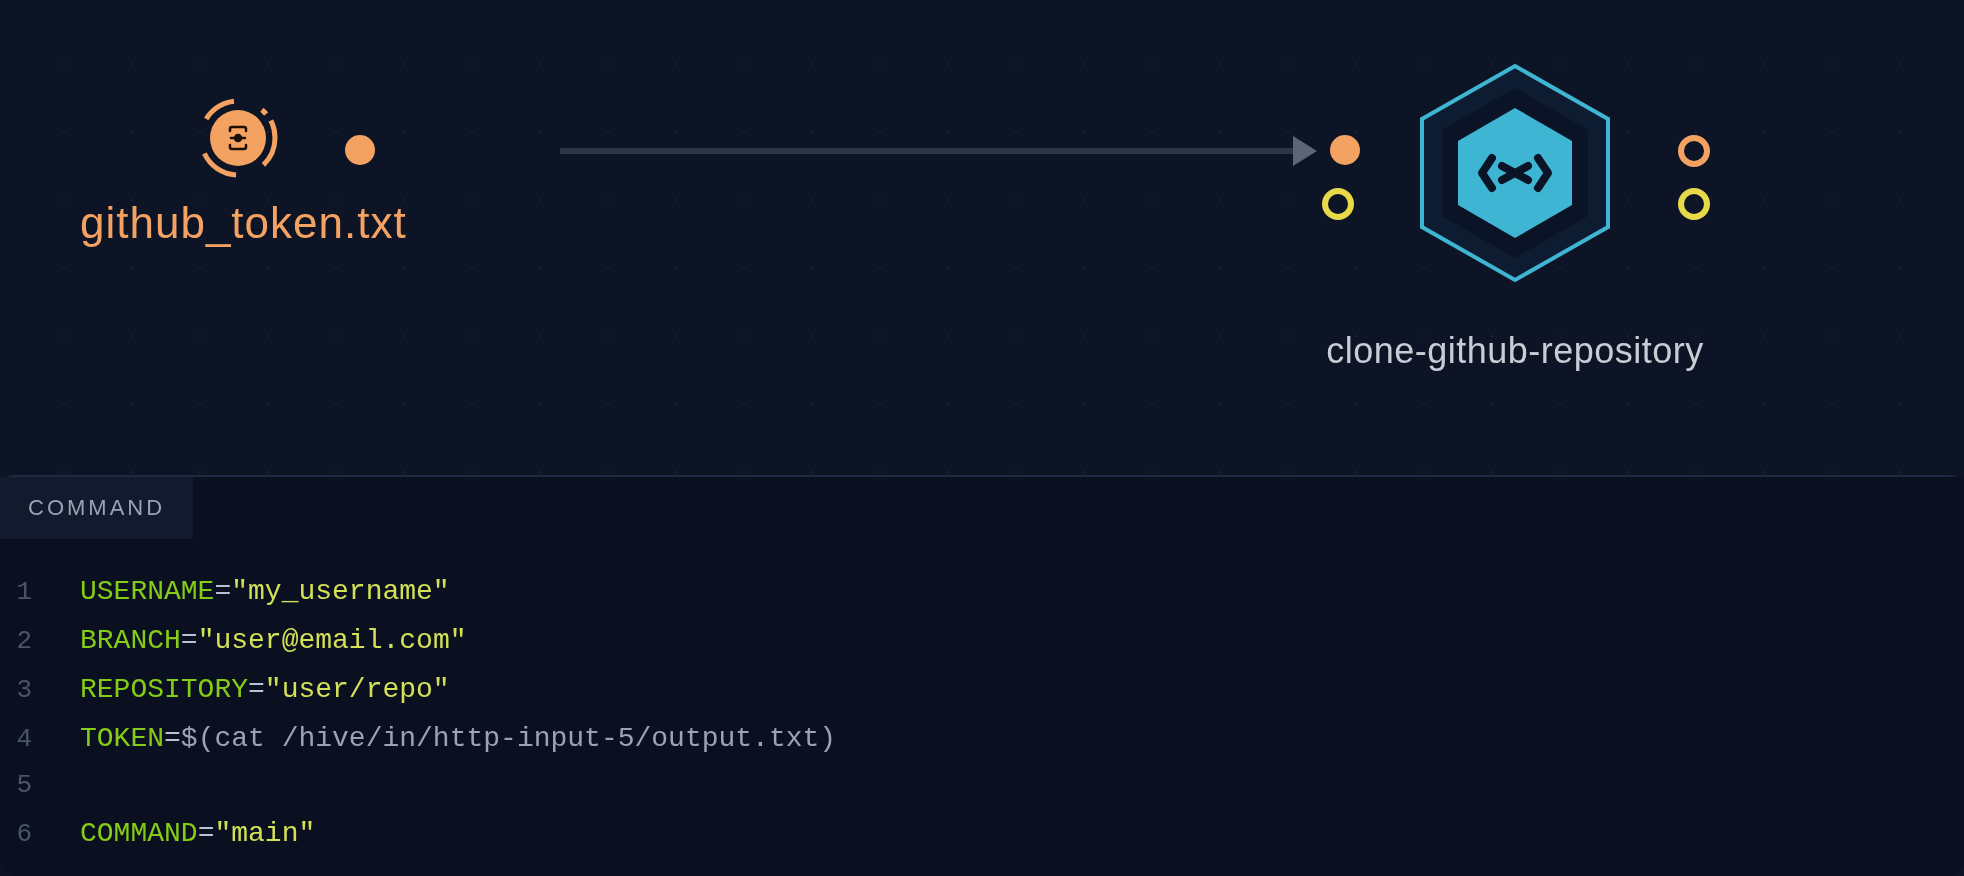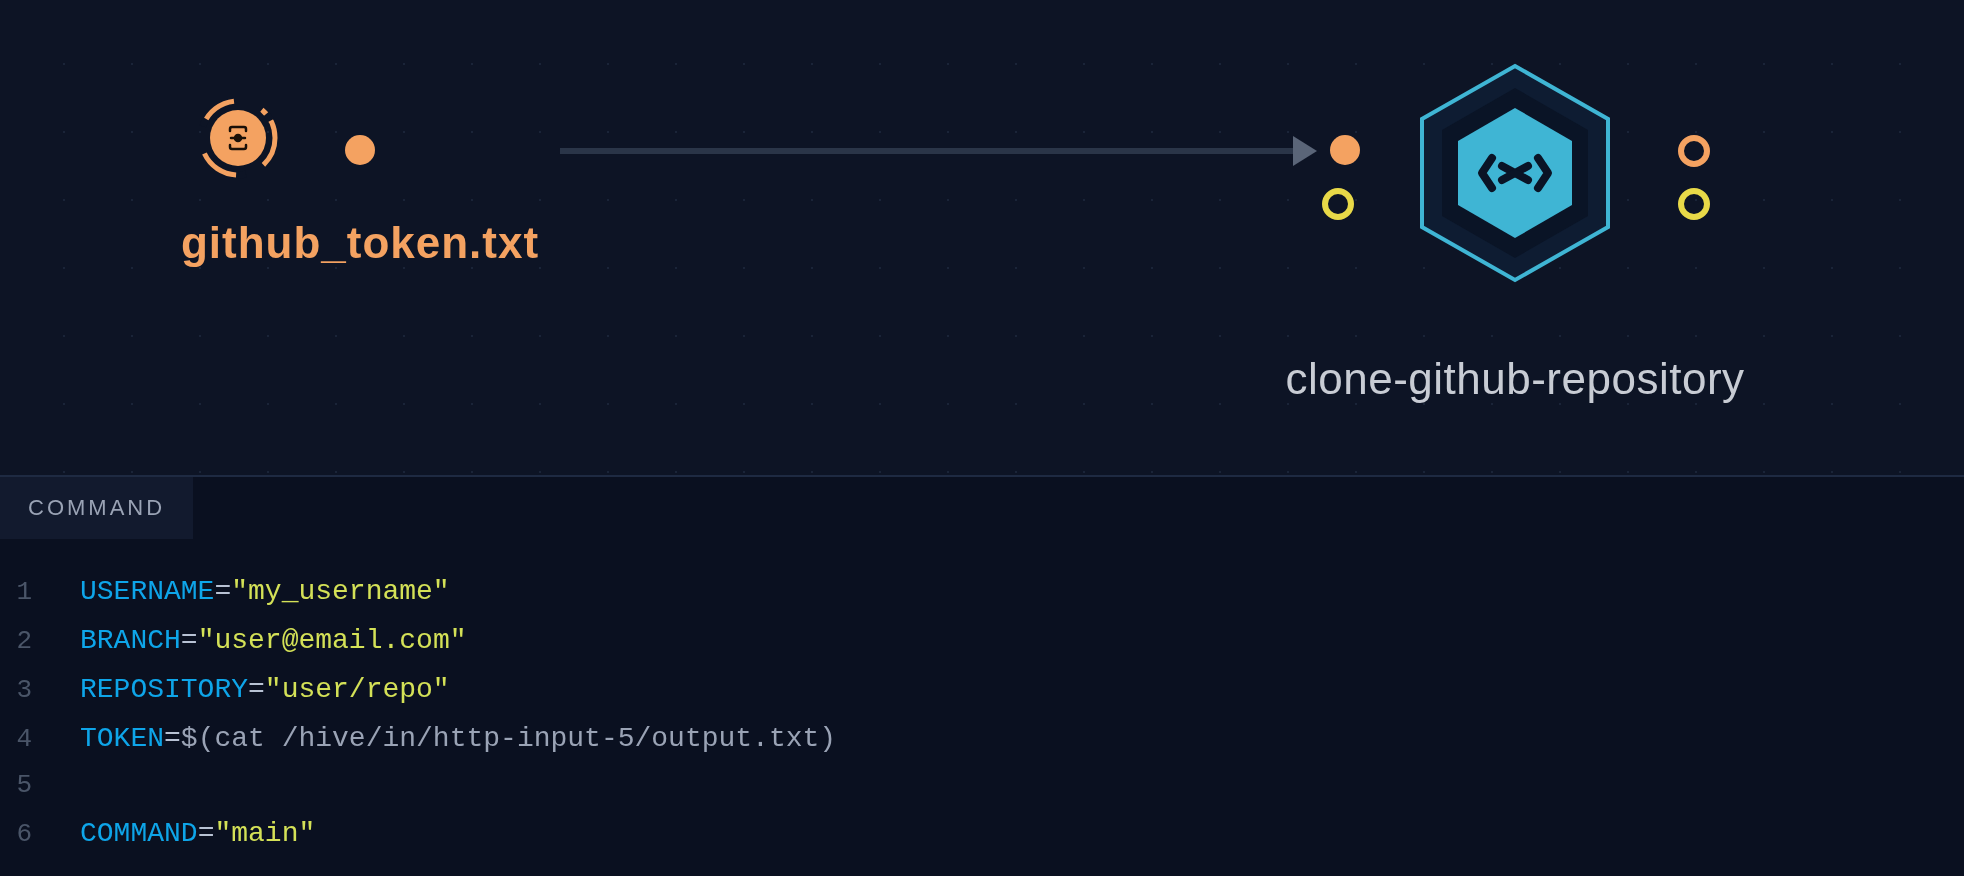--- a/index.html
+++ b/index.html
@@ -25,28 +25,28 @@
 
   
   .node1 {
     position: absolute;
     left: 200px;
     top: 100px;
     text-align: center;
   }
   .node1-label {
     position: absolute;
-    top: 118px;
+    top: 98px;
     left: -120px;
     width: 560px;
     color: #f4a261;
     font-size: 44px;
-    font-weight: 700;
+    font-weight: 400;
     letter-spacing: 1px;
-    text-align: center;
+    text-align: left;
   }
   .node1-icon-wrap {
     position: relative;
     width: 75px;
     height: 75px;
     margin: 0 auto;
   }
   .node1-icon {
     position: absolute;
     left: 50%; top: 50%;
@@ -88,26 +88,26 @@
     left: 1400px;
     top: 58px;
   }
   .hexagon-wrap {
     position: relative;
     width: 230px;
     height: 230px;
   }
   .node2-label {
     position: absolute;
-    top: 296px;
+    top: 272px;
     left: -200px;
     width: 630px;
     text-align: center;
     color: #c8ccd4;
-    font-size: 44px;
+    font-size: 36px;
     font-weight: 400;
     letter-spacing: 0.5px;
   }
   .port-input-1 {
     position: absolute;
     left: 1330px;
     top: 135px;
     width: 30px; height: 30px;
     border-radius: 50%;
     background: #f4a261;
@@ -140,20 +140,21 @@
     background: transparent;
   }
 
   
   .panel {
     position: absolute;
     top: 475px;
     left: 0; right: 0; bottom: 0;
     background: #0a1020;
     border-top: 2px solid #1e2a42;
+    border-radius: 15px;
   }
   .tabs {
     display: flex;
     background: #0a1020;
   }
   .tab {
     padding: 18px 28px;
     color: #9aa3b5;
     font-size: 22px;
     letter-spacing: 3px;
@@ -172,21 +173,21 @@
   }
   .lineno {
     width: 80px;
     text-align: right;
     color: #4a5568;
     padding-right: 48px;
     user-select: none;
     font-size: 26px;
   }
   .code { white-space: pre; }
-  .tok-var { color: #0ea5e9; }
+  .tok-var { color: #84cc16; }
   .tok-eq  { color: #b8c2d4; }
   .tok-str { color: #d4e157; font-weight: 500;}
   .tok-plain { color: #9aa3b5; }
 </style>
 </head>
 <body>
 
 <div class="canvas">
 
   <div class="node1">

